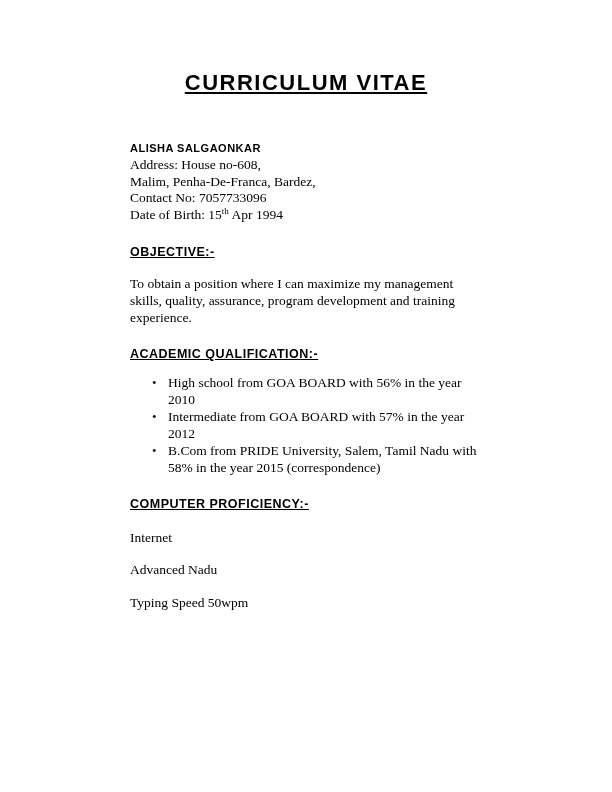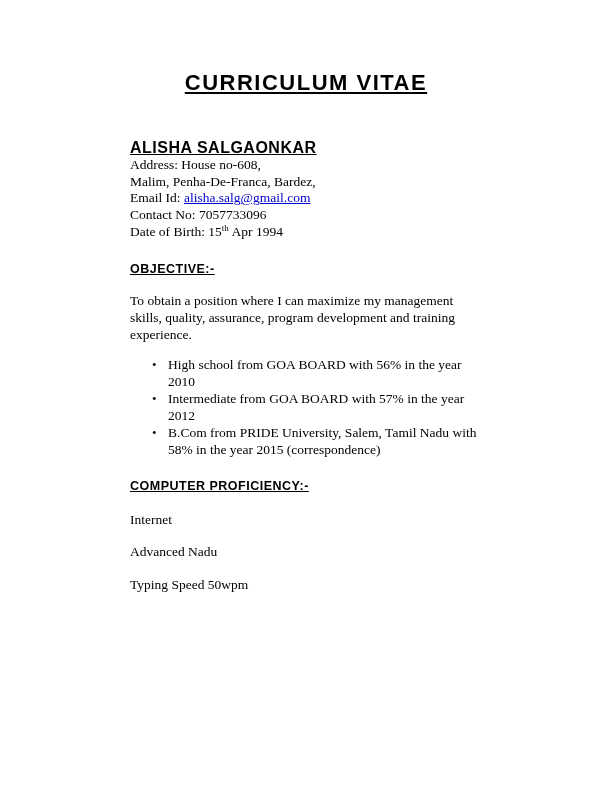--- a/index.html
+++ b/index.html
@@ -25,24 +25,23 @@
     font-family: "Liberation Sans", sans-serif;
     font-weight: bold;
     font-size: 22px;
     letter-spacing: 1.5px;
     text-decoration: underline;
     margin: 0 0 44px 0;
   }
   .name {
     font-family: "Liberation Sans", sans-serif;
     font-weight: bold;
-    font-size: 16px;
+    font-size: 11px;
     letter-spacing: 0.5px;
     margin: 0 0 2px 0;
-    text-decoration: underline;
   }
   .contact-block p {
     margin: 0;
     line-height: 16.8px;
   }
   .email-link {
     color: #0000cc;
     text-decoration: underline;
     cursor: pointer;
   }
@@ -93,29 +92,29 @@
 <body>
 
 <div class="page">
 
   <h1 class="doc-title">CURRICULUM VITAE</h1>
 
   <div class="contact-block">
     <p class="name">ALISHA SALGAONKAR</p>
     <p>Address: House no-608,</p>
     <p>Malim, Penha-De-Franca, Bardez,</p>
-    <p><span>Email Id: </span><a class="email-link" href="#">alisha.salg@gmail.com</a></p>
     <p>Contact No: 7057733096</p>
     <p><span>Date of Birth: 15</span><sup>th</sup><span> Apr 1994</span></p>
   </div>
 
   <h2 class="section-heading">OBJECTIVE:-</h2>
 
   <p class="objective-text">To obtain a position where I can maximize my management skills, quality, assurance, program development and training experience.</p>
 
+  <h2 class="section-heading">ACADEMIC QUALIFICATION:-</h2>
 
   <ul class="qual-list">
     <li>High school from GOA BOARD with 56% in the year 2010</li>
     <li>Intermediate from GOA BOARD with 57% in the year 2012</li>
     <li>B.Com from PRIDE University, Salem, Tamil Nadu with 58% in the year 2015 (correspondence)</li>
   </ul>
 
   <h2 class="section-heading">COMPUTER PROFICIENCY:-</h2>
 
   <div class="skills-block">

